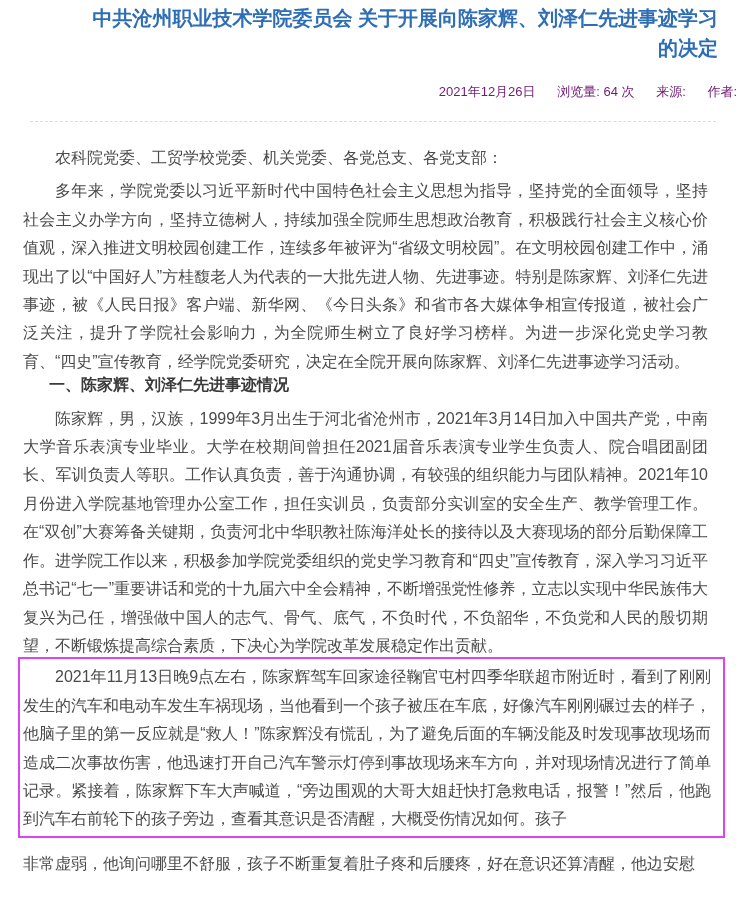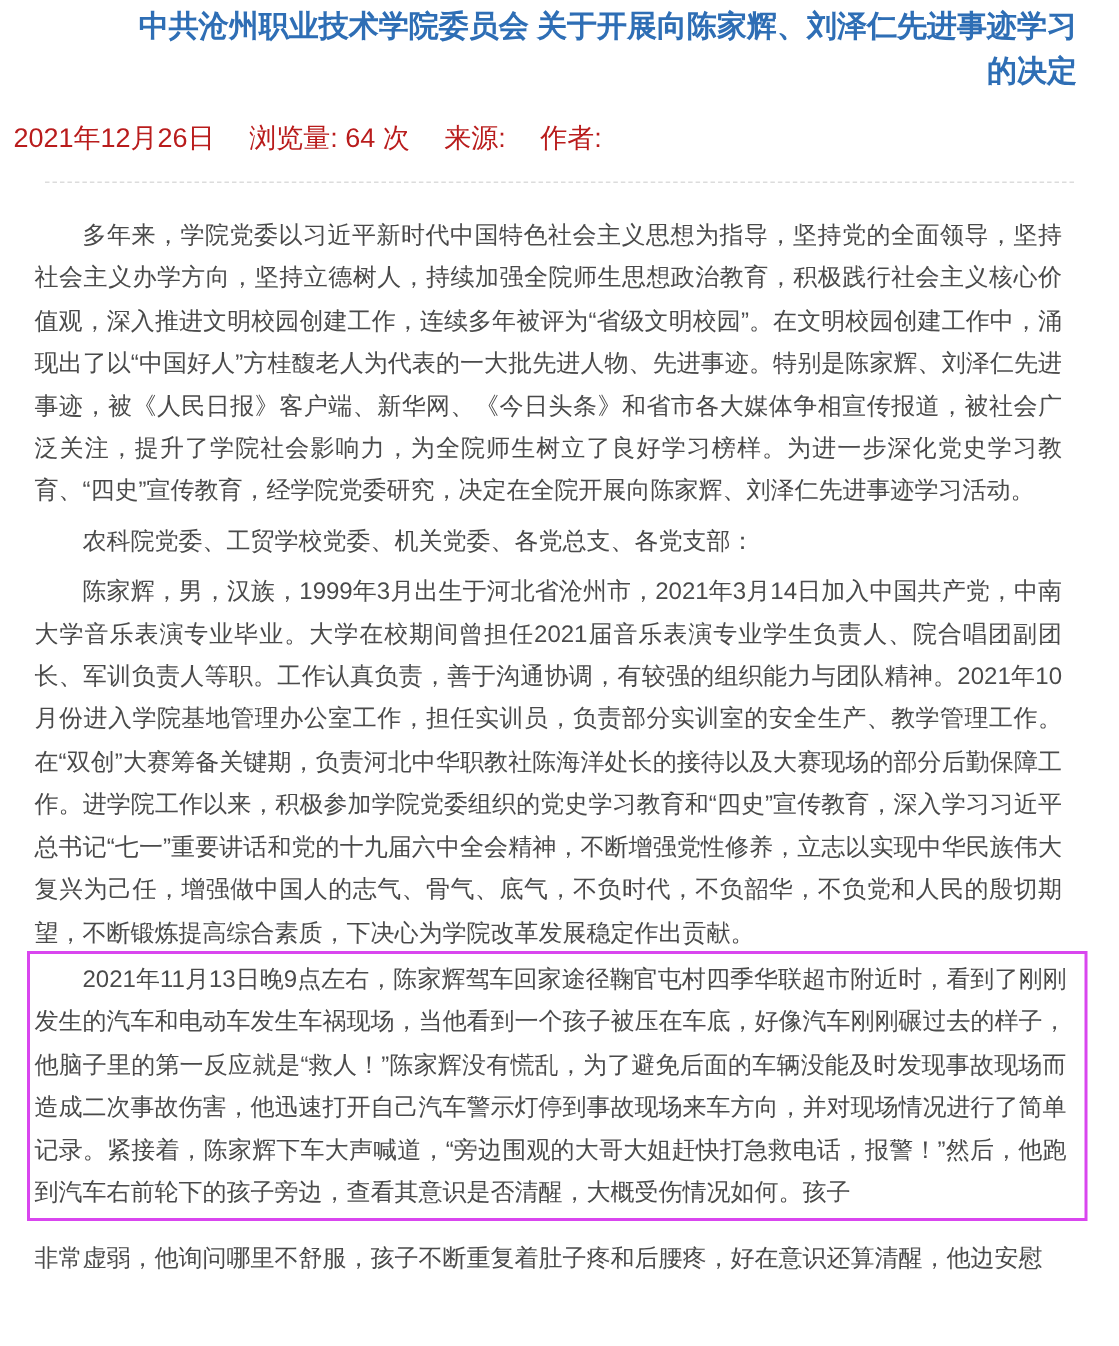--- a/index.html
+++ b/index.html
@@ -14,24 +14,24 @@
   .title {
     margin: 3px 28px 0;
     font-size: 20px;
     line-height: 30px;
     font-weight: 700;
     text-align: right;
     color: #2e6eb5;
   }
   .meta {
     margin-top: 21px;
-    text-align: left;
-    font-size: 18px;
+    text-align: right;
+    font-size: 13px;
     line-height: 16px;
-    color: #b91c1c;
+    color: #701a75;
   }
   .meta span { margin: 0 9px; }
   .divider {
     border: none;
     border-top: 1px dashed #dcdcdc;
     height: 0;
     margin: 21px 30px 0;
   }
   .article {
     padding: 17px 38px 0 23px;
@@ -73,22 +73,23 @@
   <div class="meta">
     <span>2021年12月26日</span>
     <span>浏览量: 64 次</span>
     <span>来源:</span>
     <span>作者:</span>
   </div>
 
   <hr class="divider">
 
   <div class="article">
+    <p>农科院党委、工贸学校党委、机关党委、各党总支、各党支部：</p>
     <p>多年来，学院党委以习近平新时代中国特色社会主义思想为指导，坚持党的全面领导，坚持社会主义办学方向，坚持立德树人，持续加强全院师生思想政治教育，积极践行社会主义核心价值观，深入推进文明校园创建工作，连续多年被评为“省级文明校园”。在文明校园创建工作中，涌现出了以“中国好人”方桂馥老人为代表的一大批先进人物、先进事迹。特别是陈家辉、刘泽仁先进事迹，被《人民日报》客户端、新华网、《今日头条》和省市各大媒体争相宣传报道，被社会广泛关注，提升了学院社会影响力，为全院师生树立了良好学习榜样。为进一步深化党史学习教育、“四史”宣传教育，经学院党委研究，决定在全院开展向陈家辉、刘泽仁先进事迹学习活动。</p>
-    <p>农科院党委、工贸学校党委、机关党委、各党总支、各党支部：</p>
+    <h2 class="section-heading">一、陈家辉、刘泽仁先进事迹情况</h2>
     <p>陈家辉，男，汉族，1999年3月出生于河北省沧州市，2021年3月14日加入中国共产党，中南大学音乐表演专业毕业。大学在校期间曾担任2021届音乐表演专业学生负责人、院合唱团副团长、军训负责人等职。工作认真负责，善于沟通协调，有较强的组织能力与团队精神。2021年10月份进入学院基地管理办公室工作，担任实训员，负责部分实训室的安全生产、教学管理工作。在“双创”大赛筹备关键期，负责河北中华职教社陈海洋处长的接待以及大赛现场的部分后勤保障工作。进学院工作以来，积极参加学院党委组织的党史学习教育和“四史”宣传教育，深入学习习近平总书记“七一”重要讲话和党的十九届六中全会精神，不断增强党性修养，立志以实现中华民族伟大复兴为己任，增强做中国人的志气、骨气、底气，不负时代，不负韶华，不负党和人民的殷切期望，不断锻炼提高综合素质，下决心为学院改革发展稳定作出贡献。</p>
     <div class="highlight-box">
       <p>2021年11月13日晚9点左右，陈家辉驾车回家途径鞠官屯村四季华联超市附近时，看到了刚刚发生的汽车和电动车发生车祸现场，当他看到一个孩子被压在车底，好像汽车刚刚碾过去的样子，他脑子里的第一反应就是“救人！”陈家辉没有慌乱，为了避免后面的车辆没能及时发现事故现场而造成二次事故伤害，他迅速打开自己汽车警示灯停到事故现场来车方向，并对现场情况进行了简单记录。紧接着，陈家辉下车大声喊道，“旁边围观的大哥大姐赶快打急救电话，报警！”然后，他跑到汽车右前轮下的孩子旁边，查看其意识是否清醒，大概受伤情况如何。孩子</p>
     </div>
     <p class="no-indent">非常虚弱，他询问哪里不舒服，孩子不断重复着肚子疼和后腰疼，好在意识还算清醒，他边安慰</p>
   </div>
 
 </div>
 
 </body></html>

